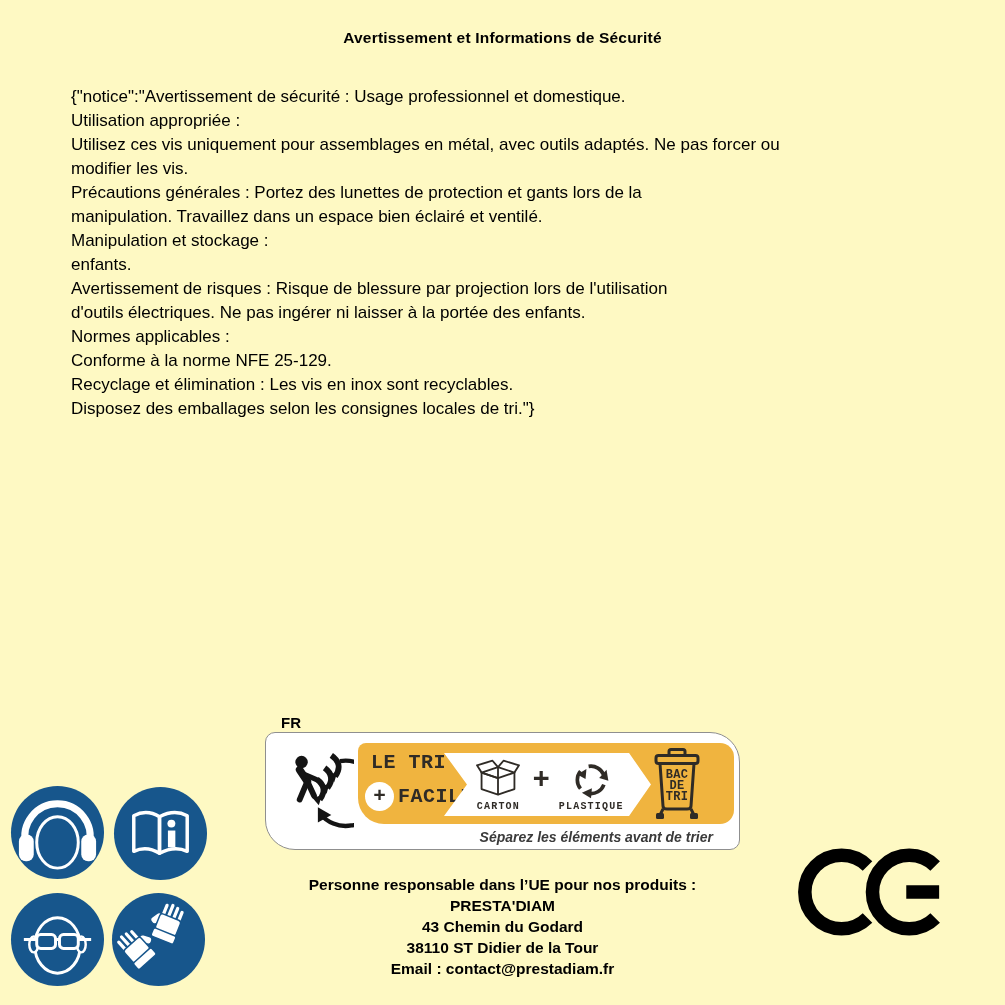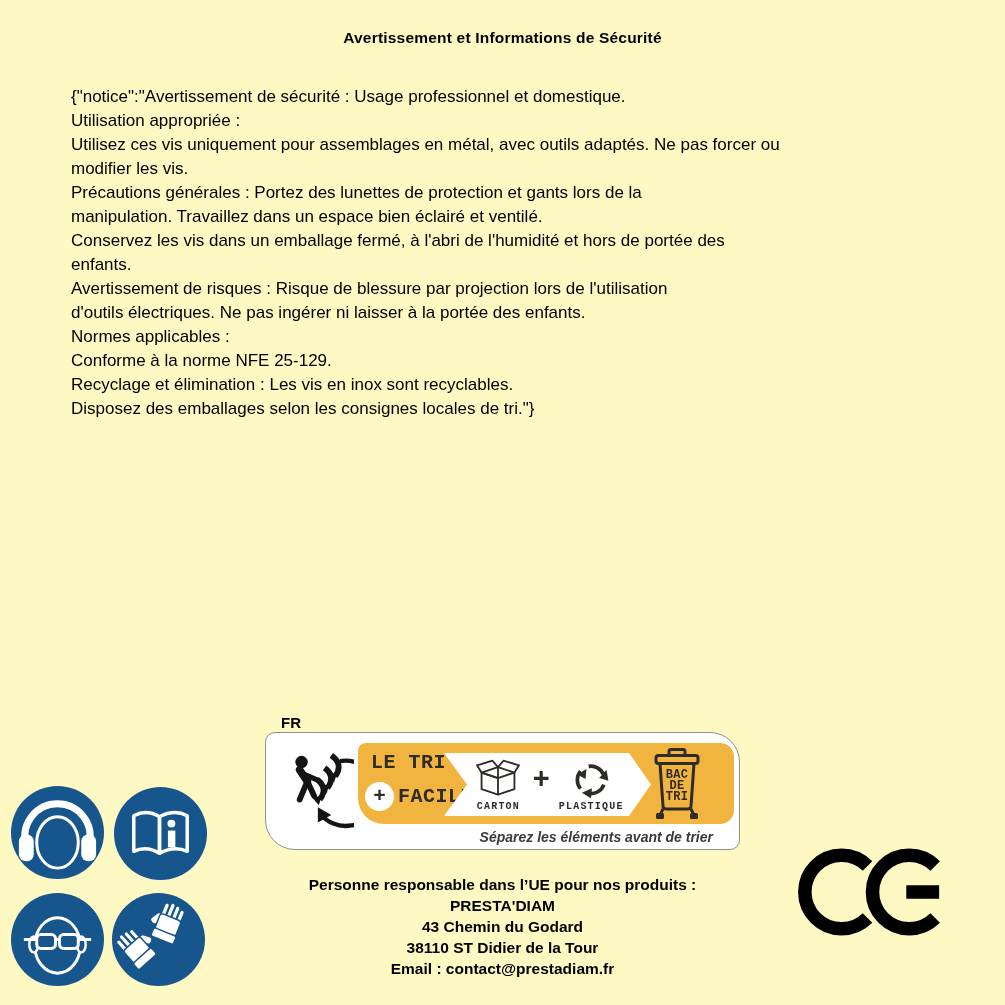--- a/index.html
+++ b/index.html
@@ -76,21 +76,21 @@
 
   <div class="abs page-title">Avertissement et Informations de Sécurité</div>
 
   <div class="abs notice">
       <div class="notice-line">{"notice":"Avertissement de sécurité : Usage professionnel et domestique.</div>
       <div class="notice-line">Utilisation appropriée :</div>
       <div class="notice-line">Utilisez ces vis uniquement pour assemblages en métal, avec outils adaptés. Ne pas forcer ou</div>
       <div class="notice-line">modifier les vis.</div>
       <div class="notice-line">Précautions générales : Portez des lunettes de protection et gants lors de la</div>
       <div class="notice-line">manipulation. Travaillez dans un espace bien éclairé et ventilé.</div>
-      <div class="notice-line">Conservez les vis dans un emballage fermé, à l'abri de l'humidité et hors de portée des</div>
+      <div class="notice-line">Manipulation et stockage :</div>
       <div class="notice-line">enfants.</div>
       <div class="notice-line">Avertissement de risques : Risque de blessure par projection lors de l'utilisation</div>
       <div class="notice-line">d'outils électriques. Ne pas ingérer ni laisser à la portée des enfants.</div>
       <div class="notice-line">Normes applicables :</div>
       <div class="notice-line">Conforme à la norme NFE 25-129.</div>
       <div class="notice-line">Recyclage et élimination : Les vis en inox sont recyclables.</div>
       <div class="notice-line">Disposez des emballages selon les consignes locales de tri."}</div>
     </div>
 
   <svg class="abs safety-icon" style="left:10px;top:785px" viewBox="0 0 96 96">

